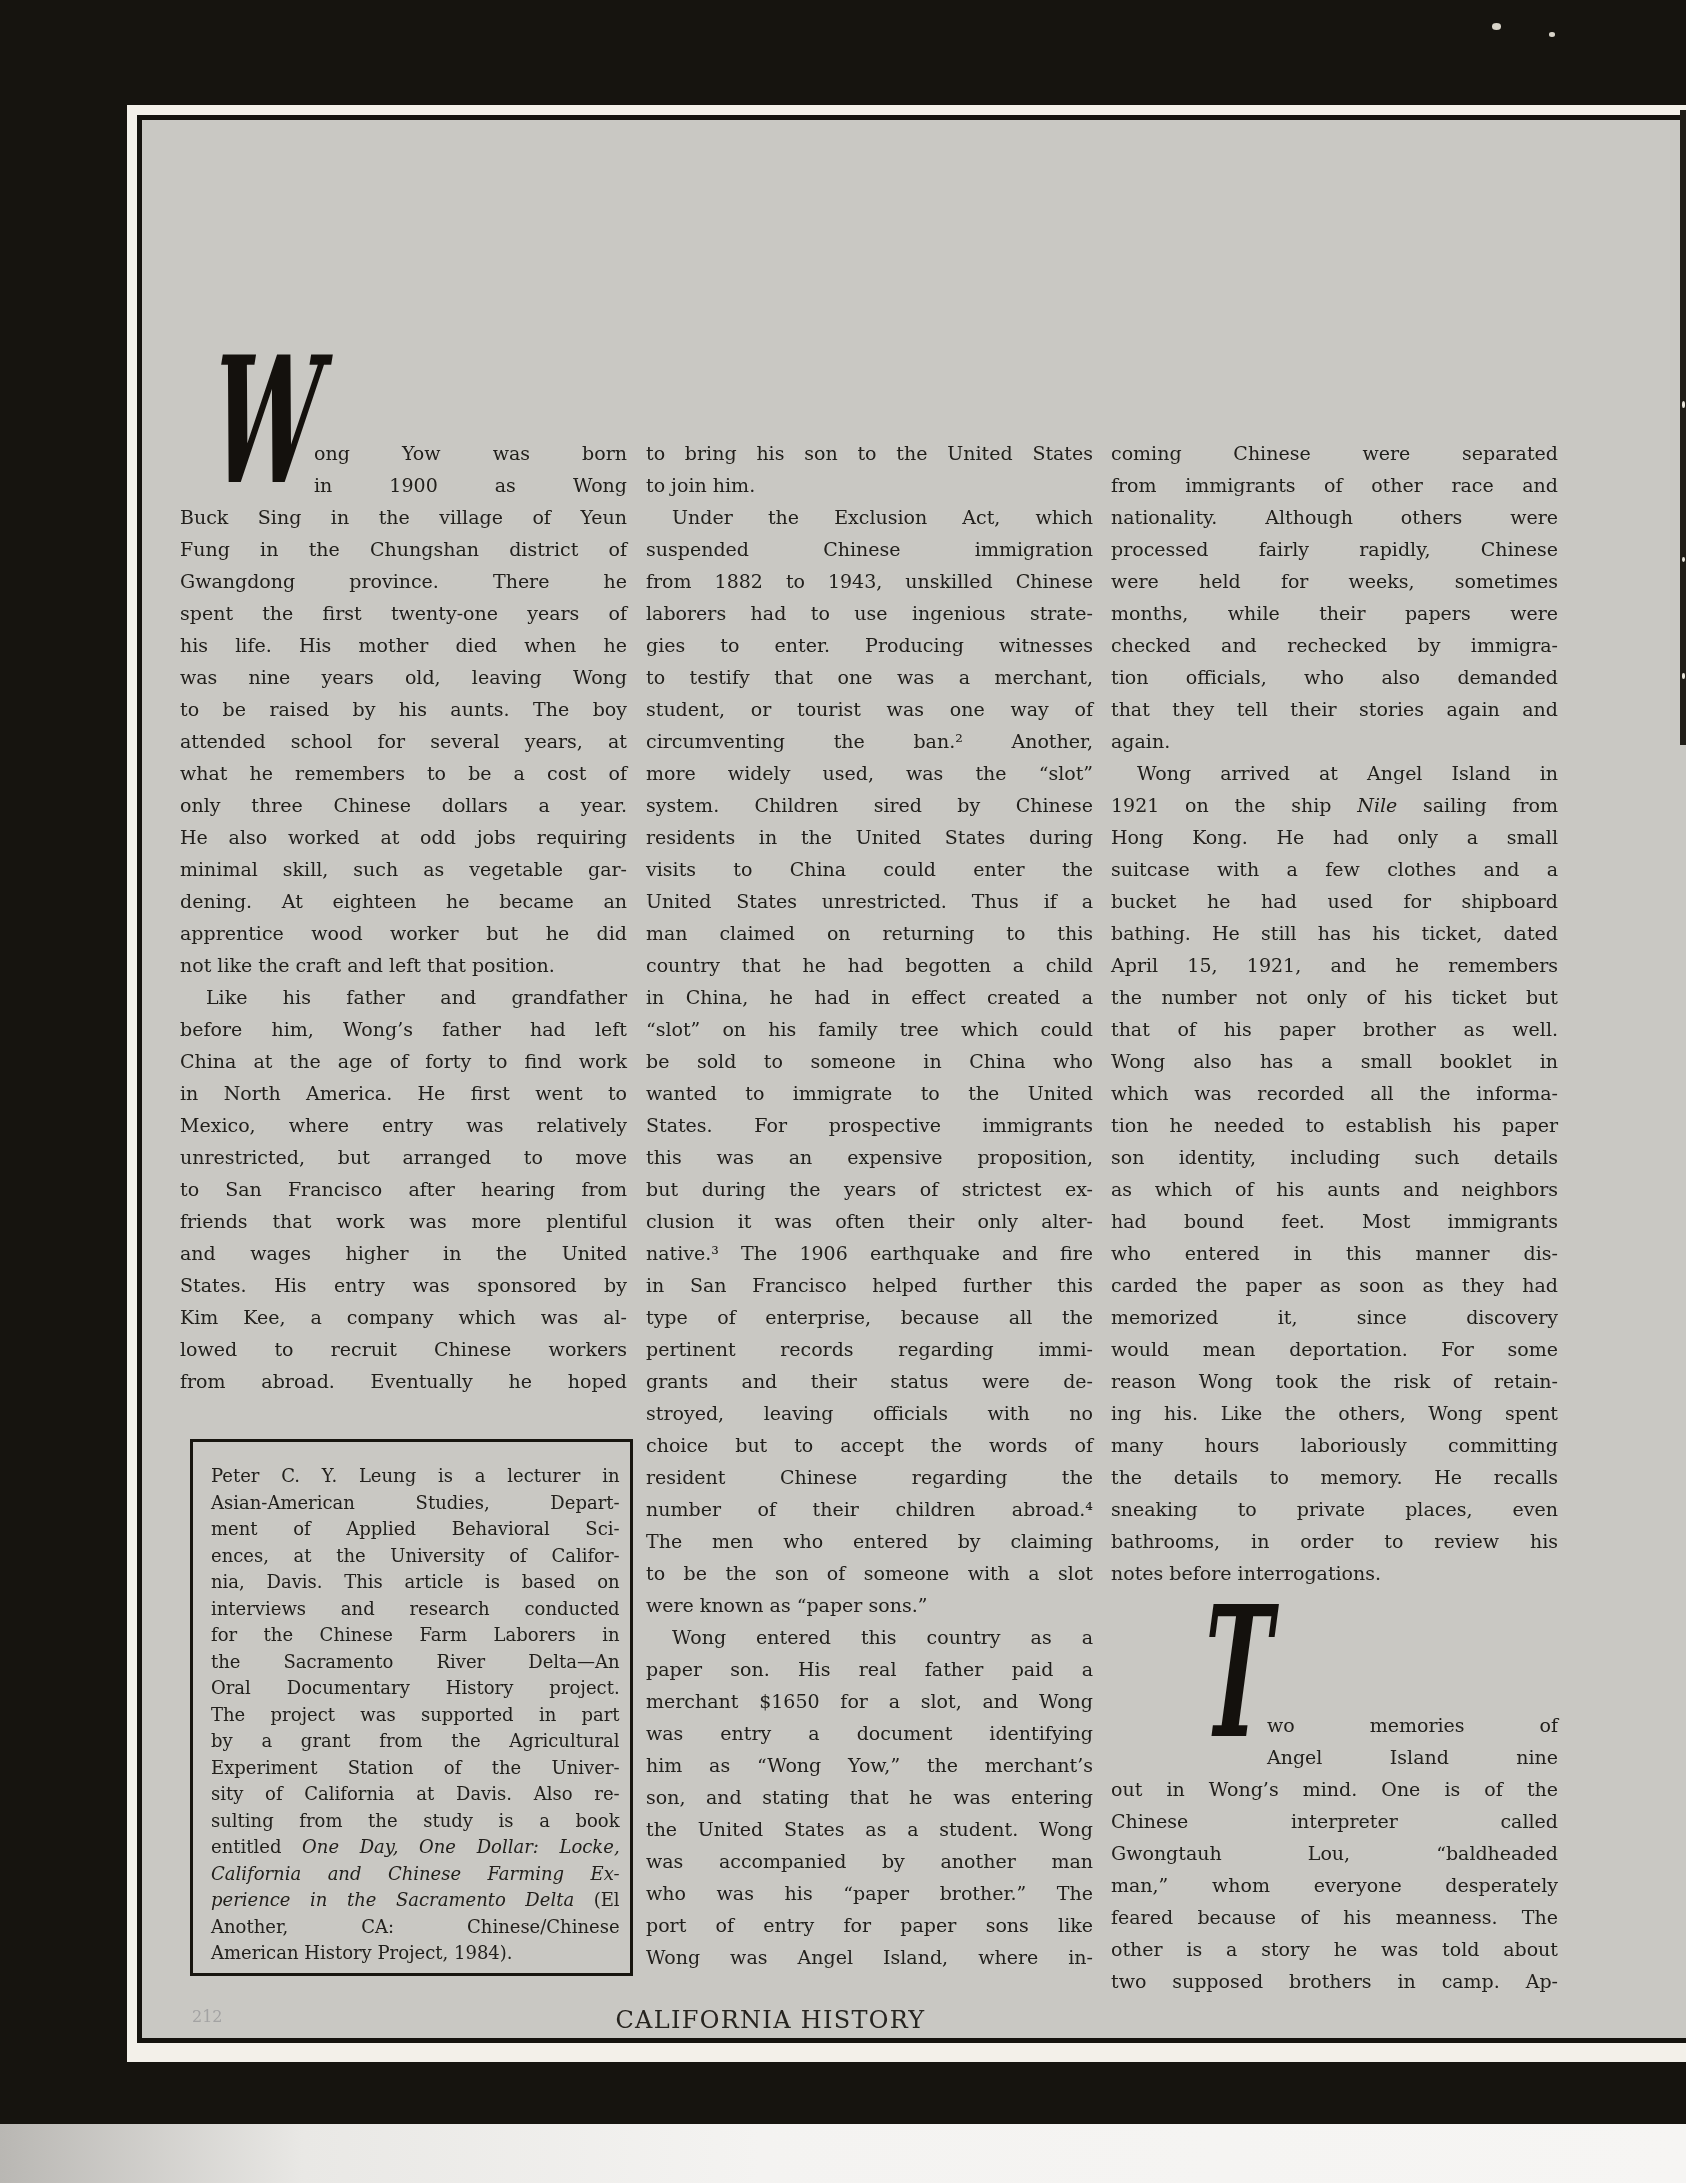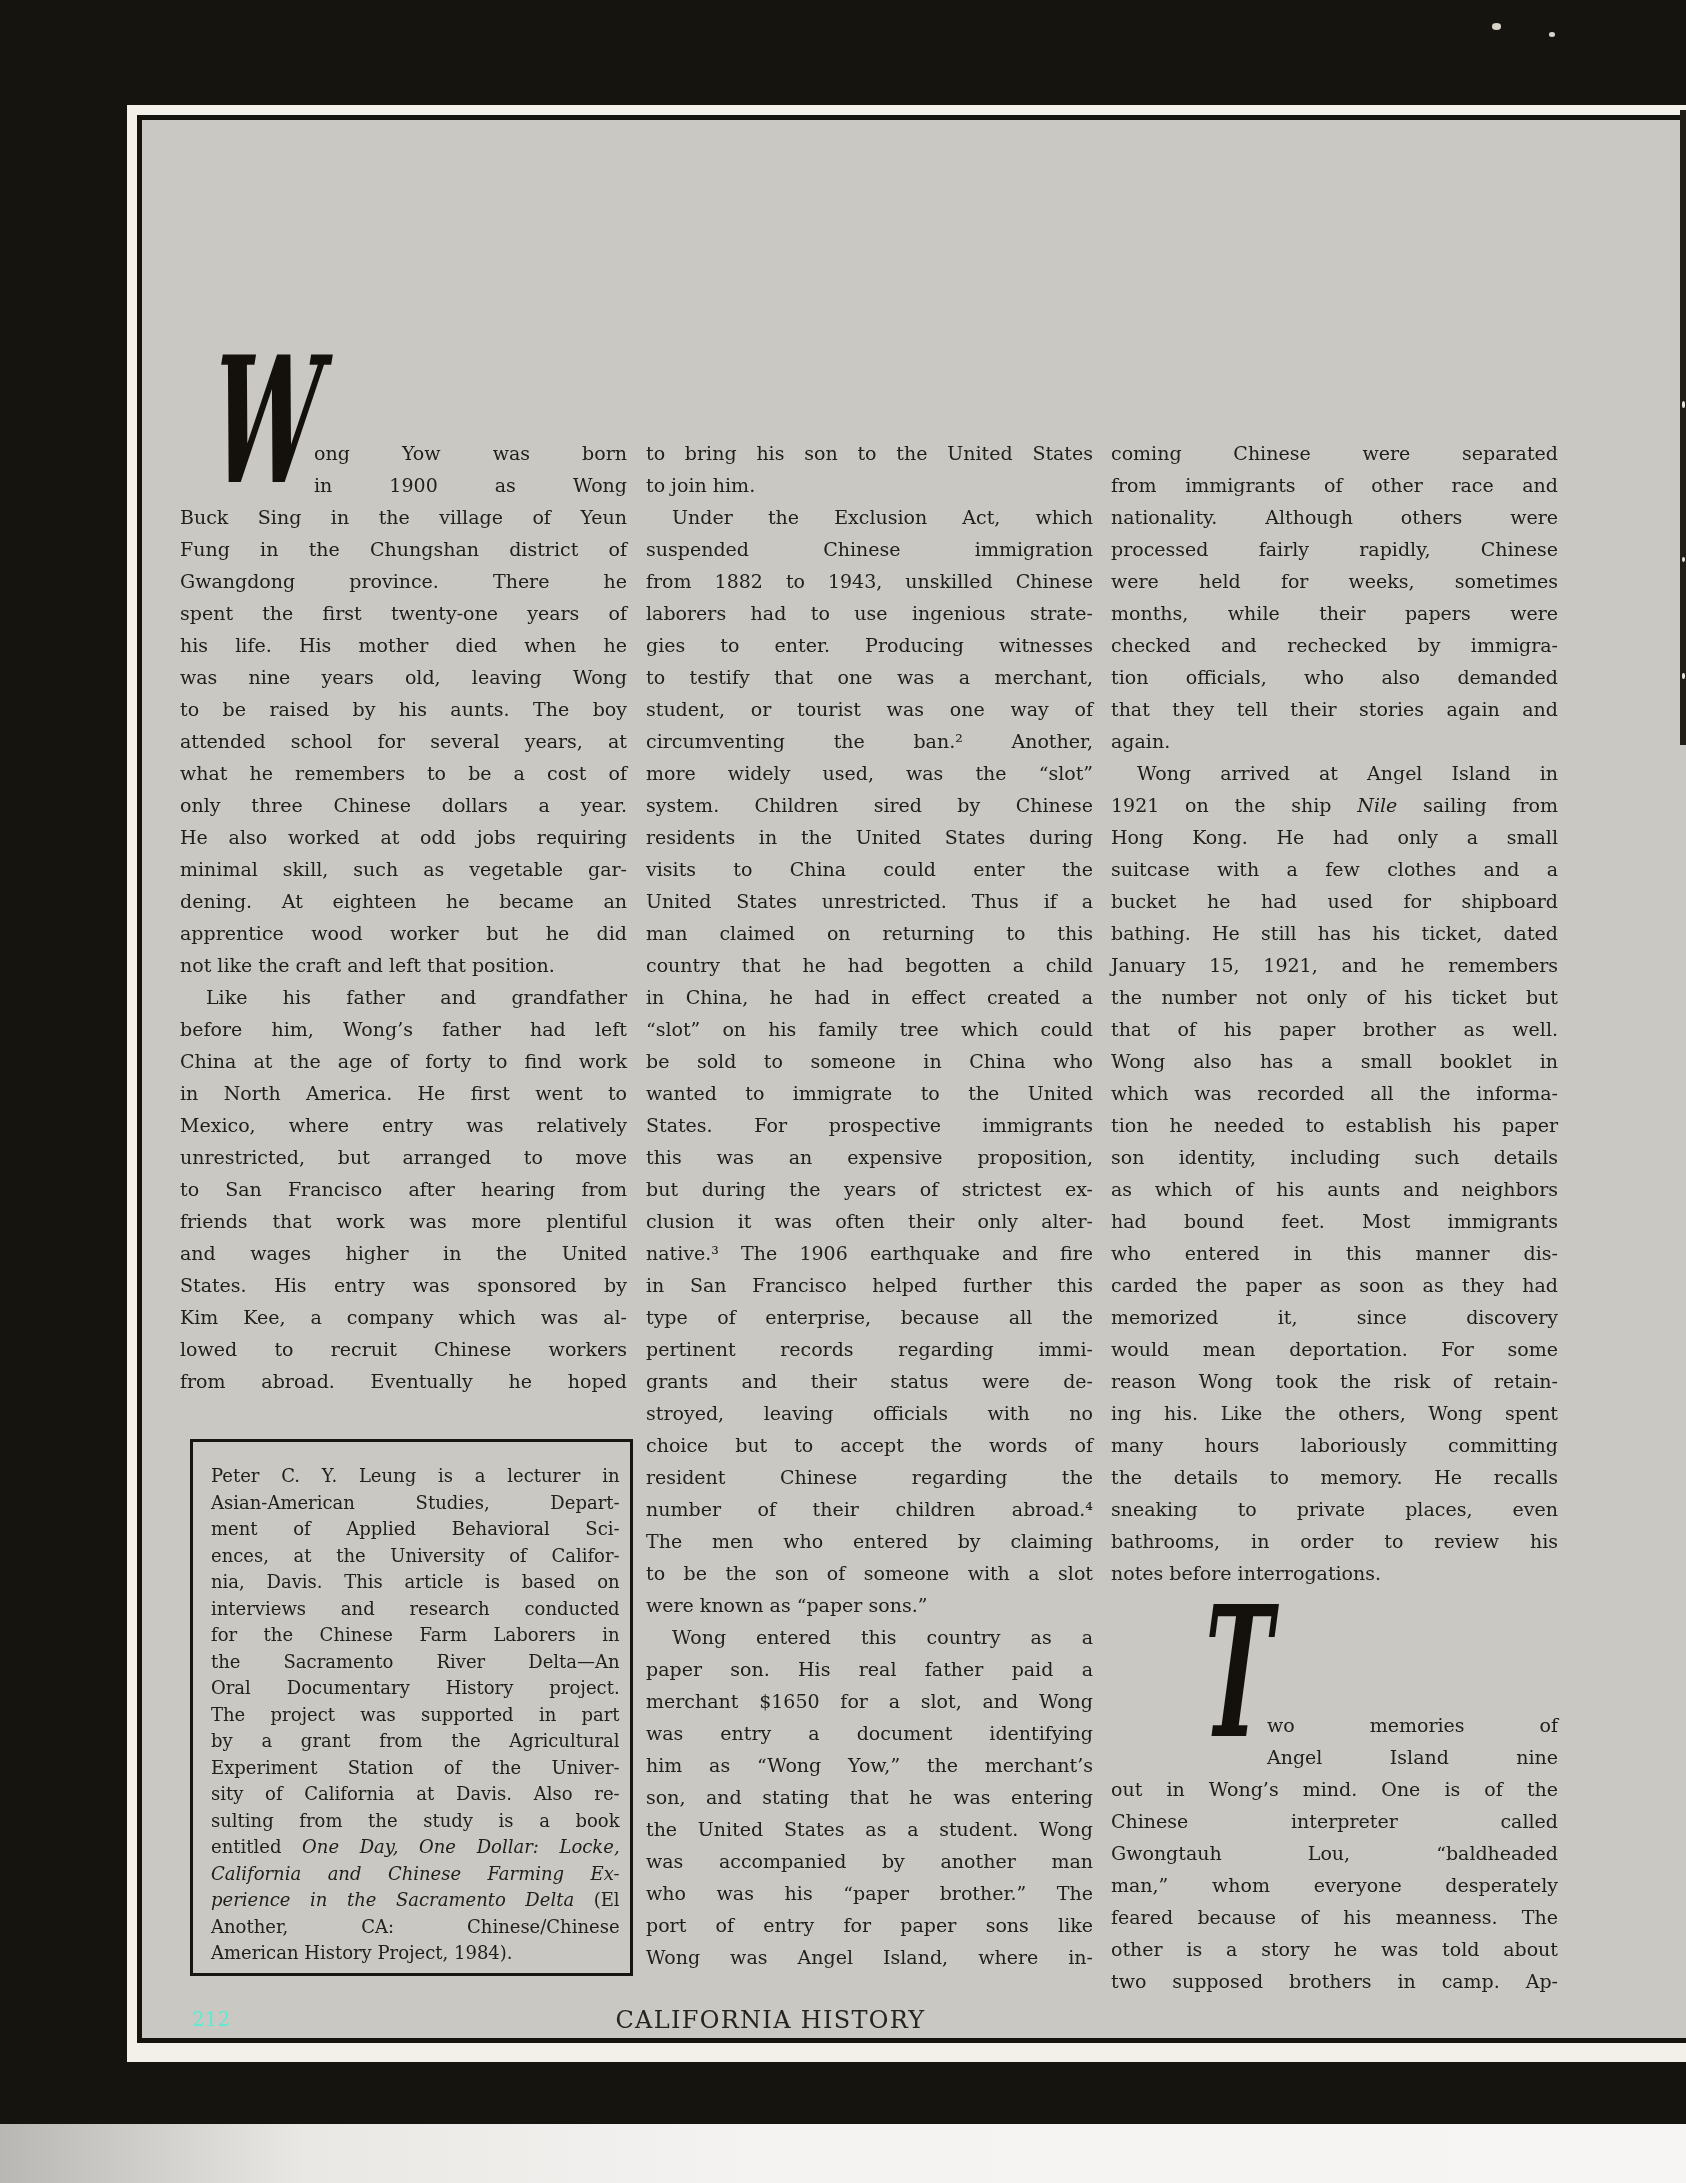--- a/index.html
+++ b/index.html
@@ -22,21 +22,21 @@
   .ln.ind{padding-left:26px;}
   .ln.dw{padding-left:134px;}
   .ln.dt{padding-left:156px;}
   .dc{position:absolute;font-style:italic;font-weight:bold;color:#14110d;line-height:1;
       transform-origin:left top;}
   .dc-w{font-size:175px;left:38px;top:-104px;transform:scaleX(0.55) skewX(-6deg);}
   .dc-t{font-size:181px;left:96px;top:-127px;transform:scaleX(0.5) skewX(-4deg);}
   .bio-box{position:absolute;left:190px;top:1439px;width:443px;height:537px;
       border:3.9px solid #17150f;box-sizing:border-box;padding:21px 10.4px 0 18px;color:#22201c;}
   .bio-box .ln{height:26.5px;line-height:26.5px;font-size:18px;}
-  .footer-num{position:absolute;left:192px;top:2007px;font-size:20px;color:#5eead4;}
+  .footer-num{position:absolute;left:192px;top:2007px;font-size:16px;color:#a3a3a3;}
   .footer-title{position:absolute;left:137px;width:1267px;top:2006px;text-align:center;
       font-size:24px;letter-spacing:1.3px;color:#26241f;}
 </style>
 </head>
 <body>
 
 <div class="scan">
   <div class="sheet"></div>
   <div class="page"></div>
 
@@ -146,21 +146,21 @@
         <div class="ln j">that they tell their stories again and</div>
         <div class="ln last">again.</div>
       </div>
       <div class="para">
         <div class="ln ind j">Wong arrived at Angel Island in</div>
         <div class="ln j">1921 on the ship <i>Nile</i> sailing from</div>
         <div class="ln j">Hong Kong. He had only a small</div>
         <div class="ln j">suitcase with a few clothes and a</div>
         <div class="ln j">bucket he had used for shipboard</div>
         <div class="ln j">bathing. He still has his ticket, dated</div>
-        <div class="ln j">January 15, 1921, and he remembers</div>
+        <div class="ln j">April 15, 1921, and he remembers</div>
         <div class="ln j">the number not only of his ticket but</div>
         <div class="ln j">that of his paper brother as well.</div>
         <div class="ln j">Wong also has a small booklet in</div>
         <div class="ln j">which was recorded all the informa-</div>
         <div class="ln j">tion he needed to establish his paper</div>
         <div class="ln j">son identity, including such details</div>
         <div class="ln j">as which of his aunts and neighbors</div>
         <div class="ln j">had bound feet. Most immigrants</div>
         <div class="ln j">who entered in this manner dis-</div>
         <div class="ln j">carded the paper as soon as they had</div>

